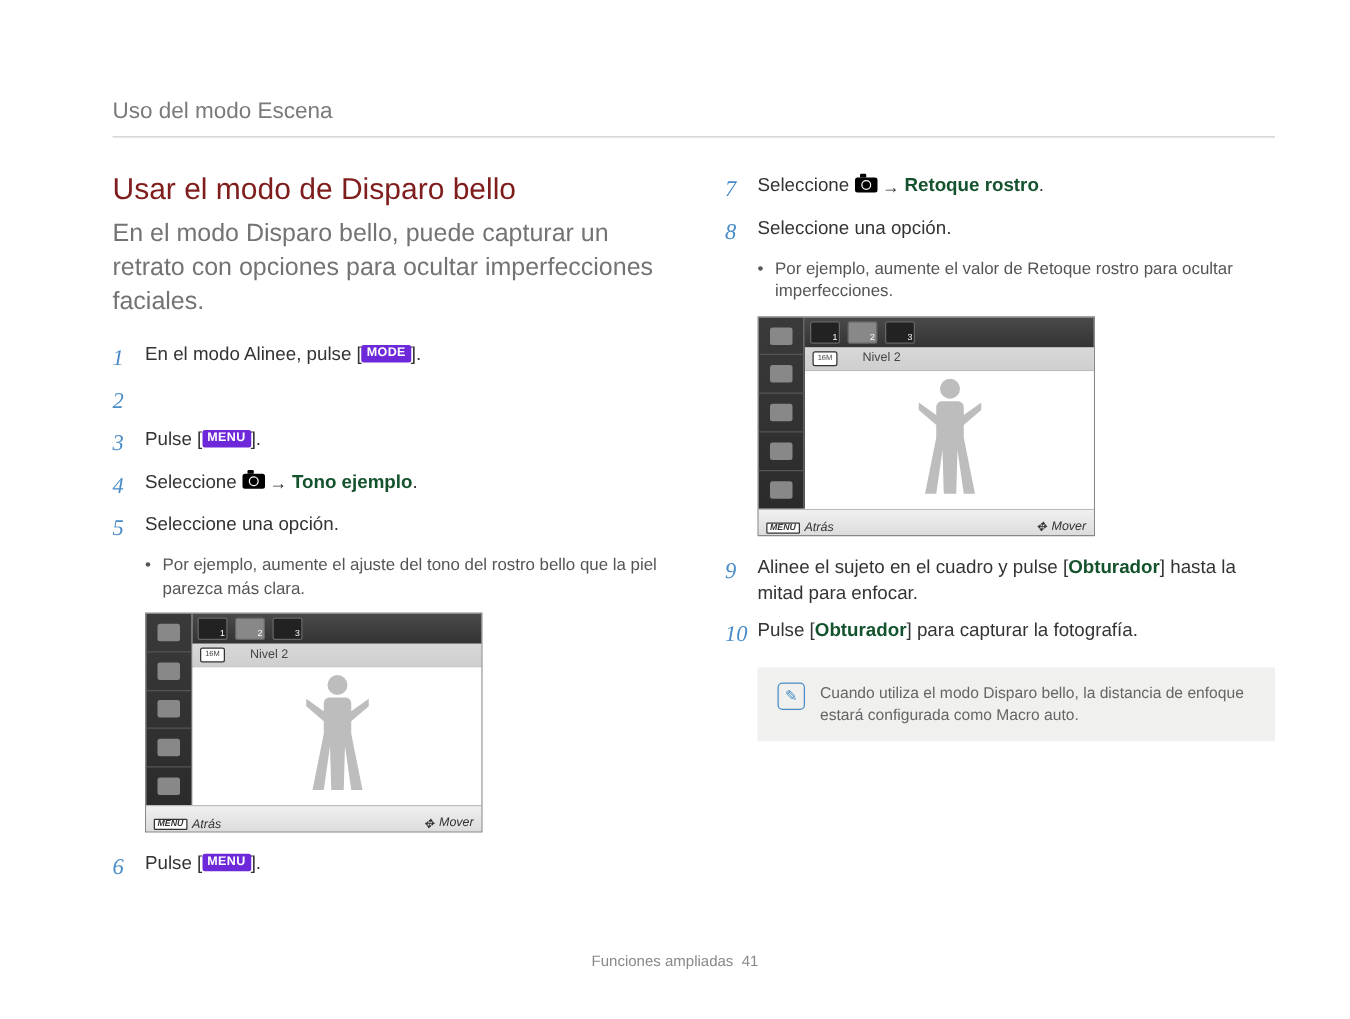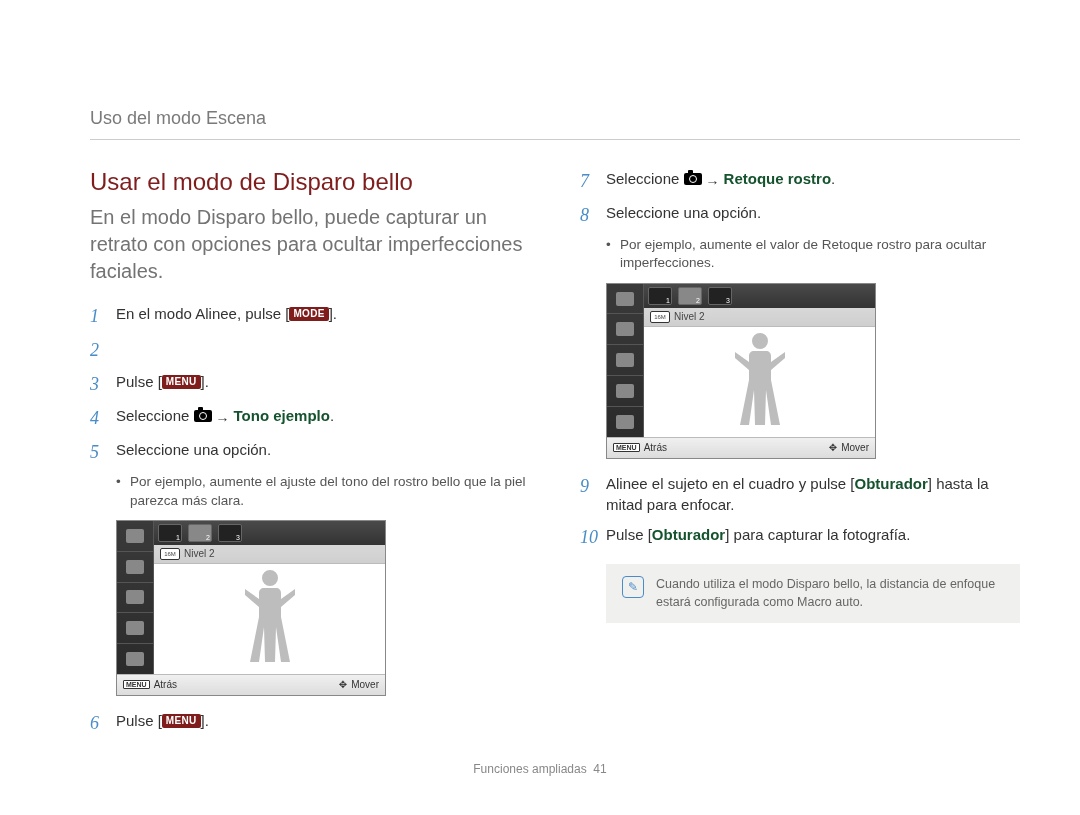--- a/index.html
+++ b/index.html
@@ -7,21 +7,21 @@
     padding: 0;
     font-family: Arial, Helvetica, sans-serif;
     background: #fff;
     color: #333;
     width: 1080px;
     height: 815px;
     box-sizing: border-box;
     position: relative;
   }
   .page {
-    padding: 108px 60px 40px 90px;
+    padding: 78px 60px 40px 90px;
     box-sizing: border-box;
   }
   .breadcrumb {
     font-size: 18px;
     color: #7a7a7a;
     font-weight: 300;
     margin-bottom: 10px;
   }
   .hr {
     border: none;
@@ -74,21 +74,21 @@
     color: #555;
     margin: 2px 0 10px 26px;
     line-height: 1.35;
   }
   .sub-bullet .dot {
     flex: 0 0 14px;
   }
   .icon-box {
     display: inline-block;
     vertical-align: middle;
-    background: #7f1d1d;
+    background: #6d28d9;
     color: #fff;
     font-size: 10px;
     font-weight: 700;
     padding: 1px 4px;
     border-radius: 2px;
     line-height: 12px;
     letter-spacing: 0.3px;
     position: relative;
     top: -1px;
     text-align: right;
@@ -164,34 +164,34 @@
     padding:0 4px;gap:6px;
   }
   .top-chip{width:22px;height:16px;background:#222;border:1px solid #666;border-radius:2px;position:relative;}
   .top-chip.sel{background:#888;}
   .top-chip .n{position:absolute;right:1px;bottom:0;font-size:7px;color:#fff;}
   .screen-body{
     flex:1;display:flex;flex-direction:column;
   }
   .screen-label{
     font-size:10px;color:#444;padding:3px 6px;background:linear-gradient(#d8d8d8,#cfcfcf);border-bottom:1px solid #bbb;
-    display:flex;align-items:center;gap:4px;
+    display:flex;align-items:center;gap:20px;
   }
   .screen-label .sz{display:inline-block;width:18px;height:10px;border:1px solid #333;font-size:6px;text-align:center;line-height:10px;border-radius:2px;background:#fff;}
   .screen-canvas{
     flex:1;background:#fff;position:relative;
   }
   .silhouette{
     position:absolute;left:50%;top:50%;transform:translate(-50%,-50%);
     width:60px;height:110px;
   }
   .screen-footer{
     height:20px;background:linear-gradient(#f0f0f0,#dcdcdc);
-    display:flex;align-items:center;justify-content:space-between;
-    font-size:10px;color:#333;padding:0 6px;border-top:1px solid #bbb;
+    display:flex;align-items:flex-end;justify-content:space-between;
+    font-size:10px;color:#333;padding:0 6px;border-top:1px solid #bbb;font-style:italic;
   }
   .screen-footer .lbl{display:flex;align-items:center;gap:4px;}
   .mini-menu{font-size:7px;font-weight:700;border:1px solid #333;padding:0 2px;border-radius:1px;background:#fff;}
   .mini-nav{font-size:10px;}
 
   
   .note {
     display:flex;
     background:#f0f0ee;
     padding:12px 16px;

